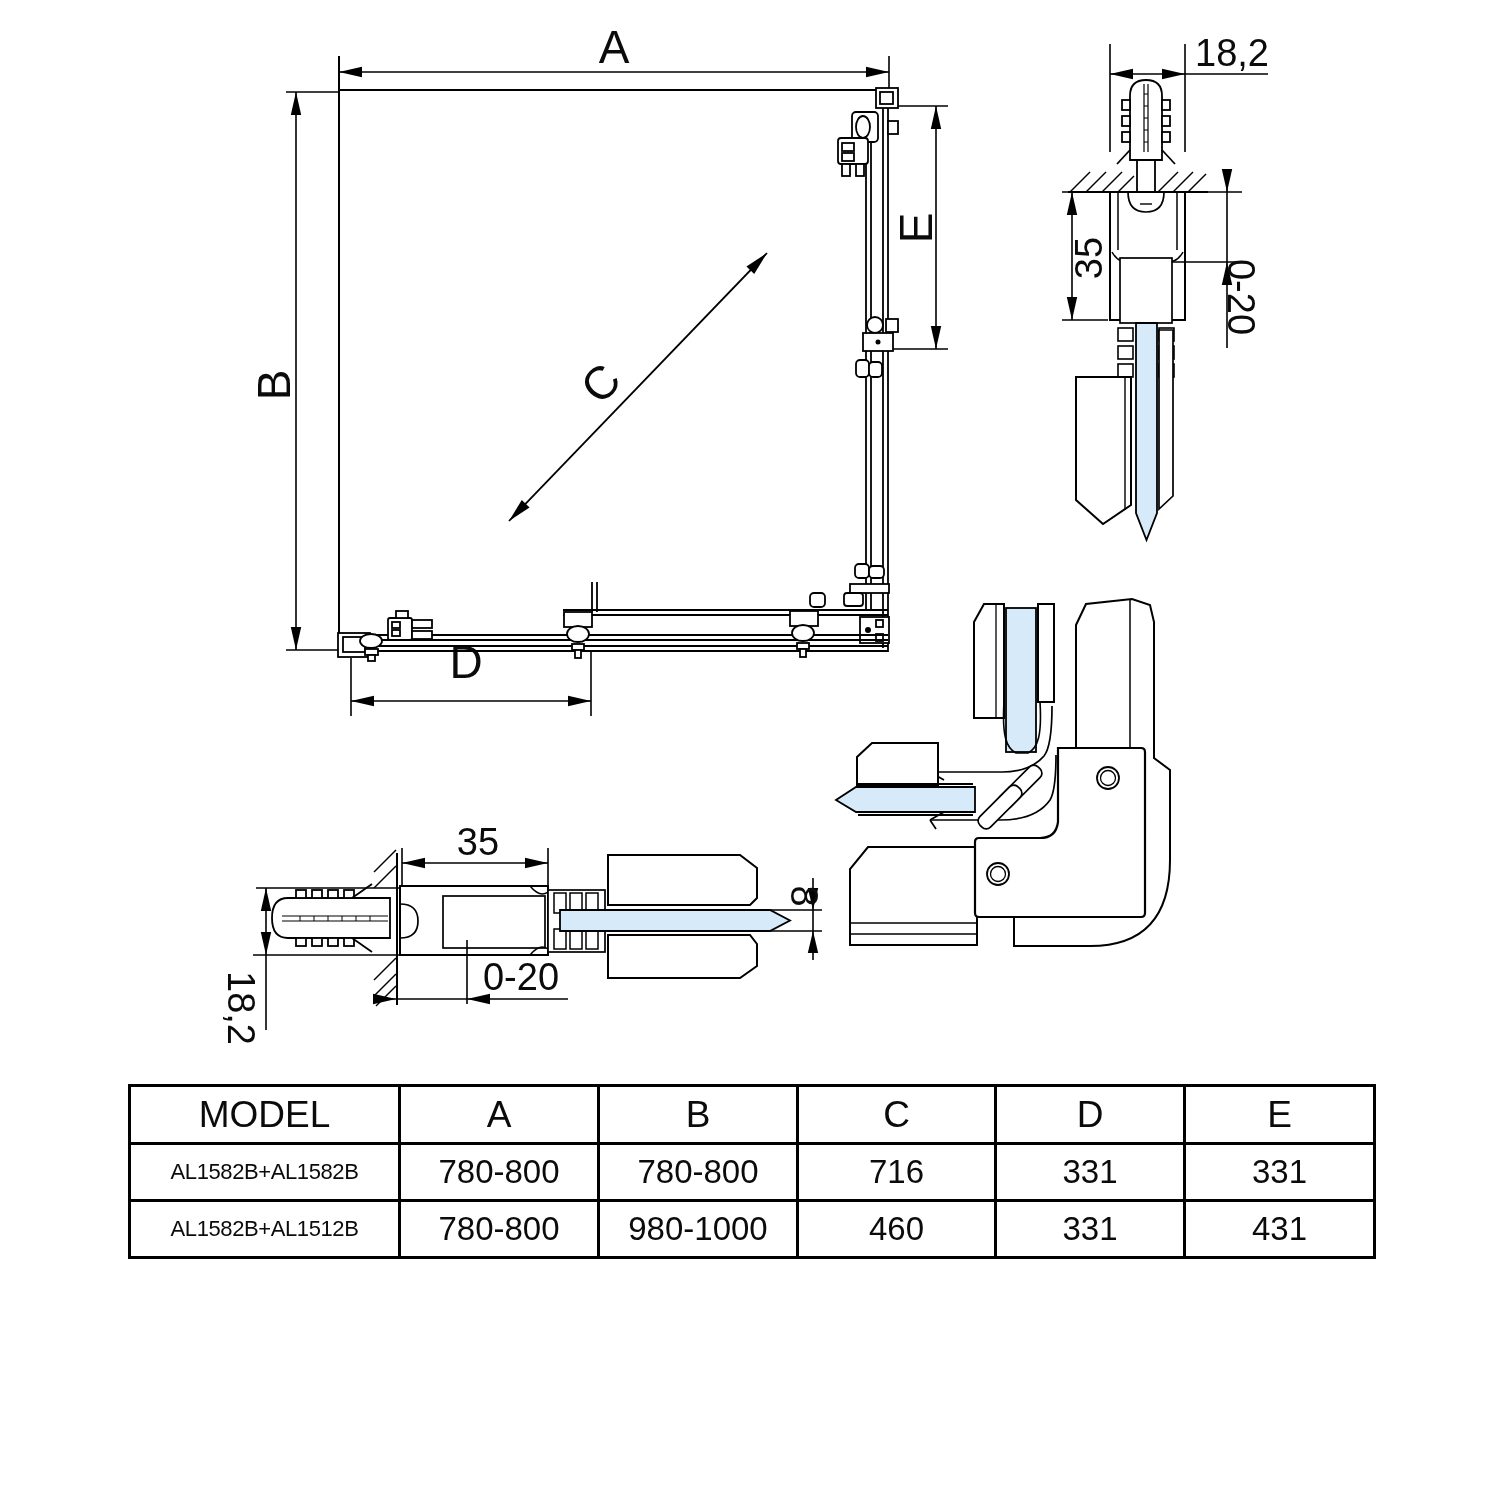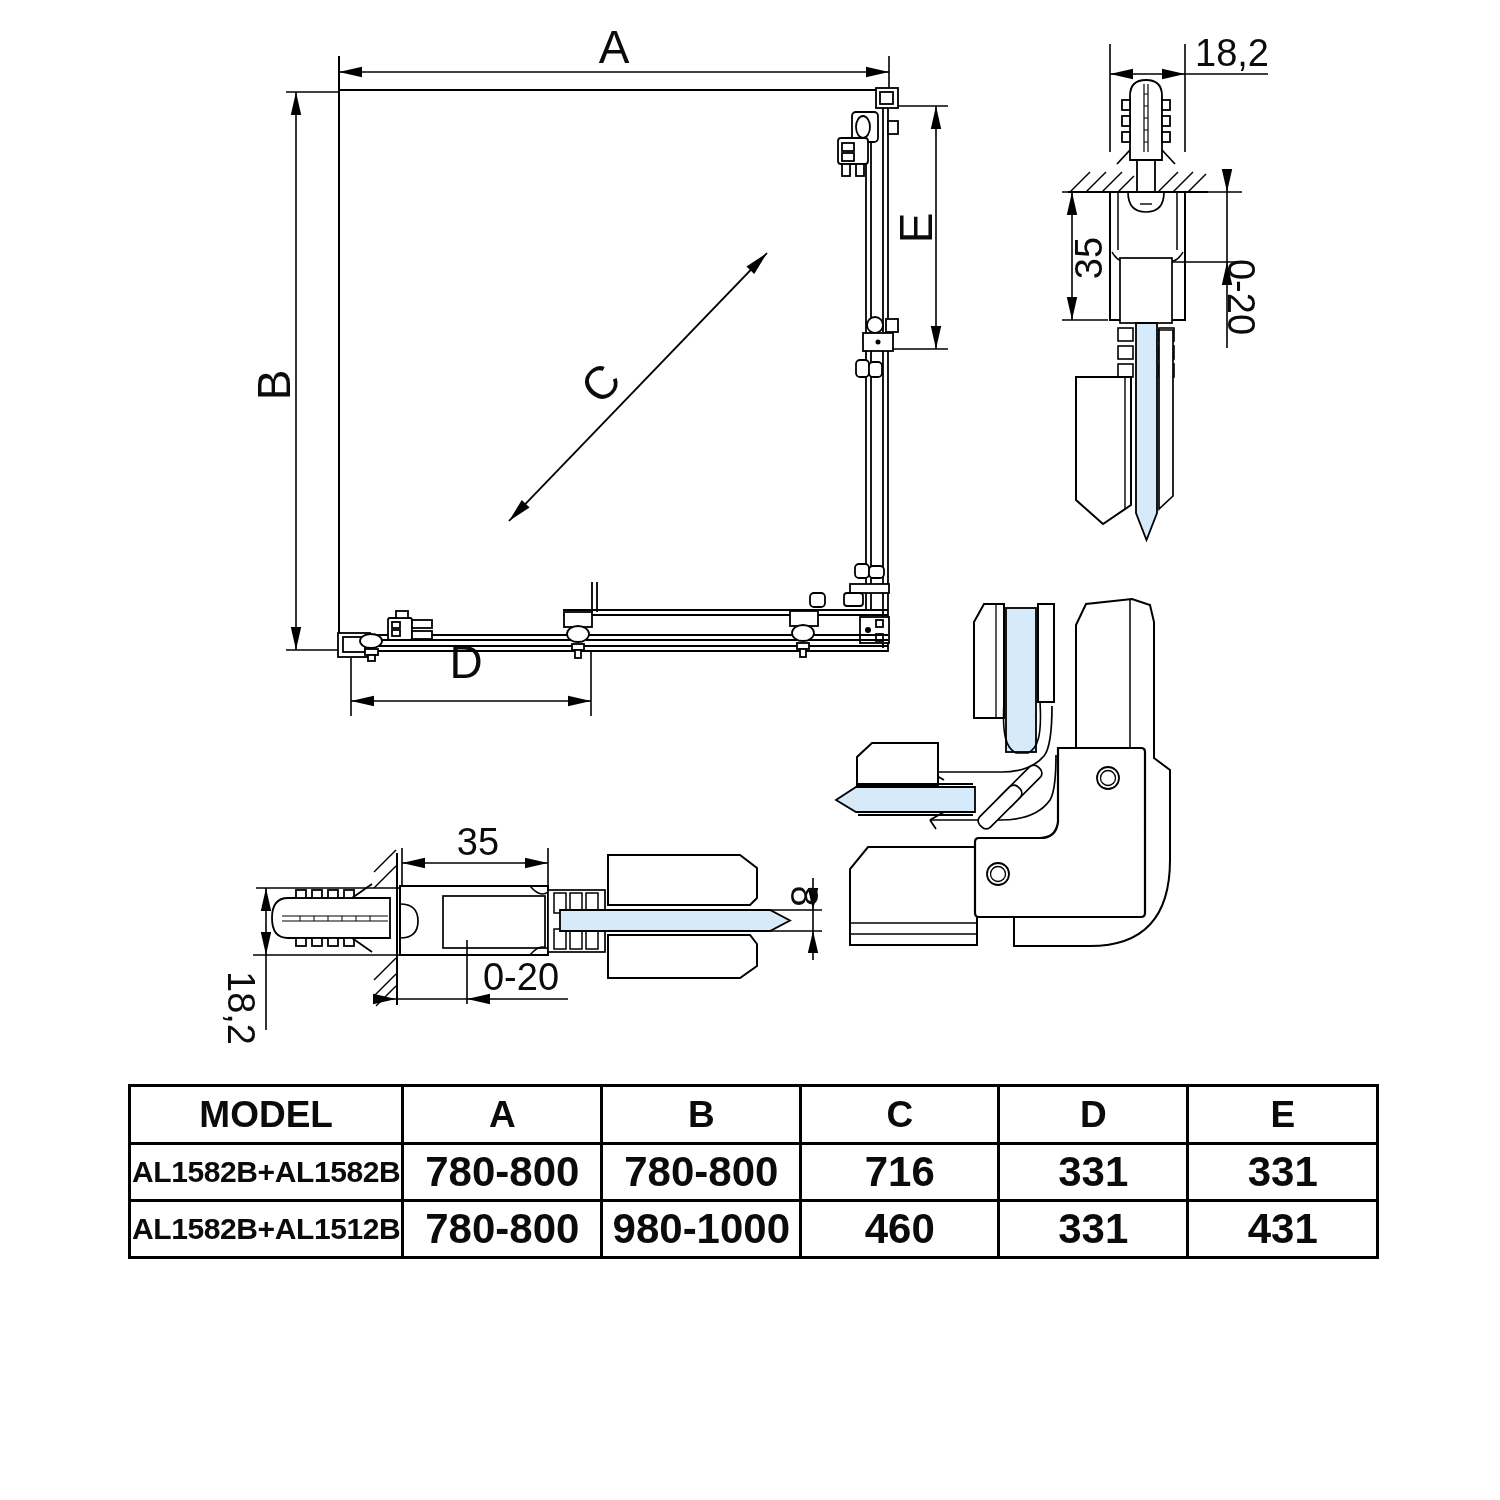--- a/index.html
+++ b/index.html
@@ -3,24 +3,24 @@
 <meta charset="utf-8">
 <style>
   html,body{margin:0;padding:0;background:#fff;}
   body{width:1500px;height:1500px;position:relative;font-family:"Liberation Sans",sans-serif;}
   #stage{position:absolute;left:0;top:0;width:1500px;height:1500px;}
   svg text{fill:#0b0b0b;}
   .dimlbl{font-size:46px;}
   .seclbl{font-size:38px;}
   table.spec{position:absolute;left:128px;top:1084px;border-collapse:collapse;table-layout:fixed;background:#fff;}
   table.spec th,table.spec td{border:3px solid #000;text-align:center;vertical-align:middle;
-    font-weight:700;color:#0b0b0b;overflow:hidden;white-space:nowrap;}
+    font-weight:400;color:#0b0b0b;overflow:hidden;white-space:nowrap;}
   table.spec th{font-size:37px;height:53px;}
-  table.spec td{font-size:42px;height:52px;}
-  table.spec td.model{font-size:30px;letter-spacing:-0.4px;}
+  table.spec td{font-size:33px;height:52px;}
+  table.spec td.model{font-size:22px;letter-spacing:-0.4px;}
 </style>
 </head>
 <body>
 
 <div id="stage">
 <svg width="1500" height="1500" viewBox="0 0 1500 1500" stroke="#000" fill="none" stroke-linecap="butt">
 
   <g stroke-width="2">
 
     <line x1="339" y1="90" x2="885" y2="90"></line>

